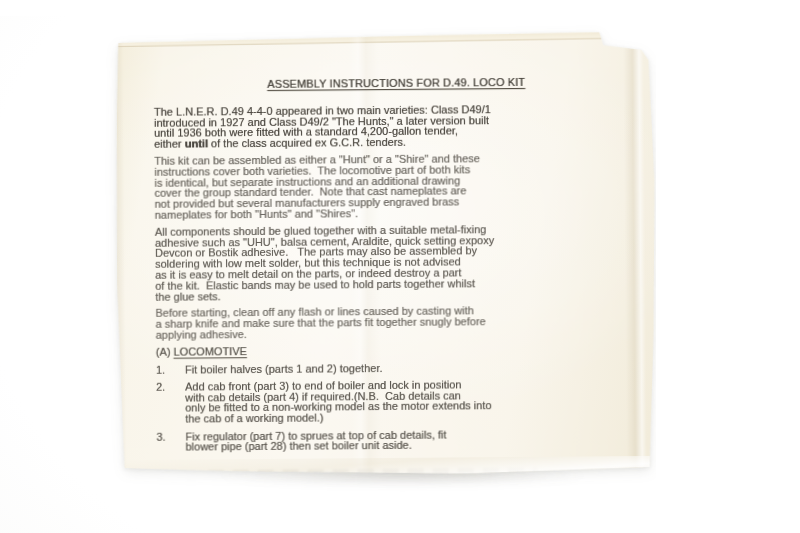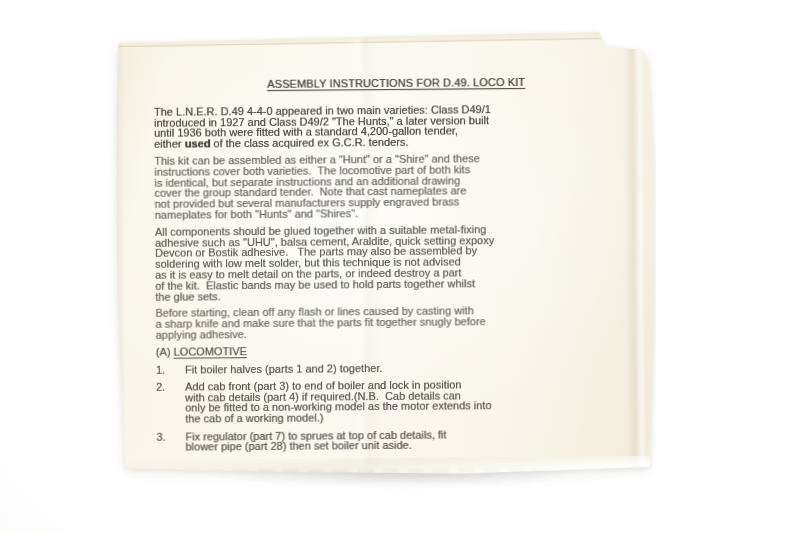--- a/index.html
+++ b/index.html
@@ -101,21 +101,21 @@
       <div class="right-crease"></div>
       <div class="center-crease"></div>
 
       <div class="content">
 
         <h1 class="doc-title">ASSEMBLY INSTRUCTIONS FOR D.49. LOCO KIT</h1>
 
         <div class="para p1 typeline"><span>The L.N.E.R. D.49 4-4-0 appeared in two main varieties: Class D49/1
 introduced in 1927 and Class D49/2 "The Hunts," a later version built
 until 1936 both were fitted with a standard 4,200-gallon tender,</span>
-<span>either </span><span class="bold-word">used</span><span> of the class acquired ex G.C.R. tenders.</span></div>
+<span>either </span><span class="bold-word">until</span><span> of the class acquired ex G.C.R. tenders.</span></div>
 
         <div class="para p2 typeline">This kit can be assembled as either a "Hunt" or a "Shire" and these
 instructions cover both varieties.  The locomotive part of both kits
 is identical, but separate instructions and an additional drawing
 cover the group standard tender.  Note that cast nameplates are
 not provided but several manufacturers supply engraved brass
 nameplates for both "Hunts" and "Shires".</div>
 
         <div class="para p3 typeline">All components should be glued together with a suitable metal-fixing
 adhesive such as "UHU", balsa cement, Araldite, quick setting expoxy

